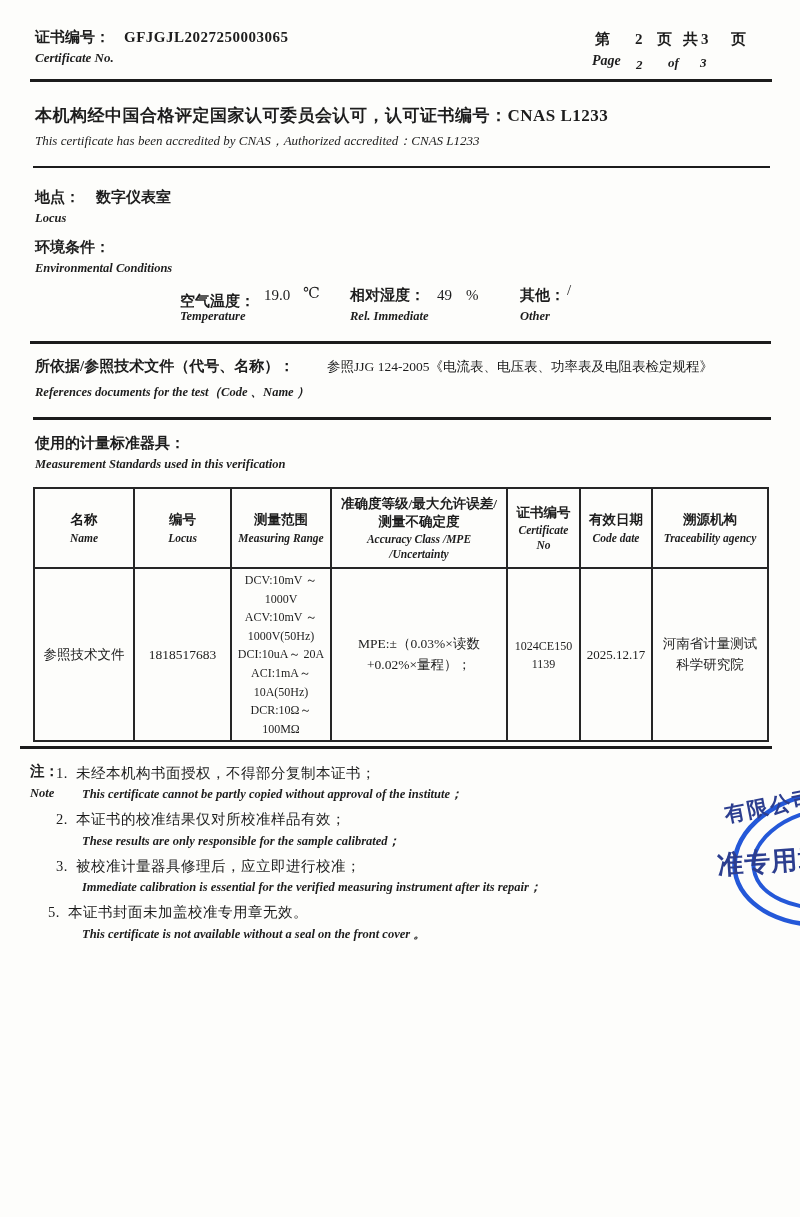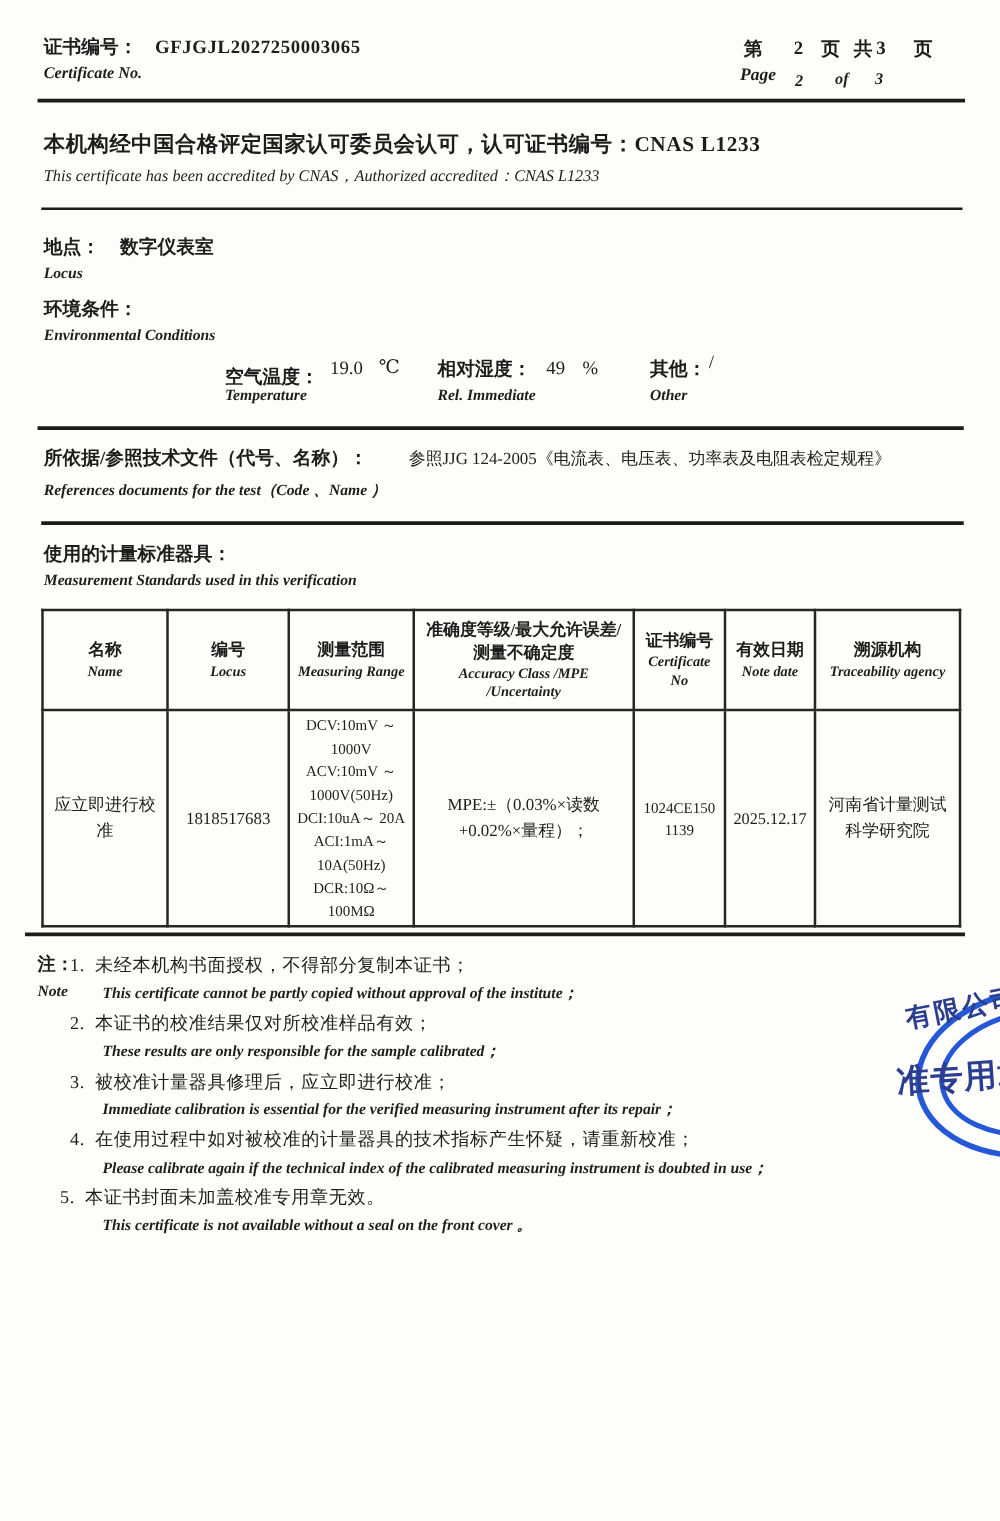--- a/index.html
+++ b/index.html
@@ -171,31 +171,31 @@
         <th>
           <div class="th-zh zh">准确度等级/最大允许误差/测量不确定度</div>
           <div class="th-en en">Accuracy Class /MPE /Uncertainty</div>
         </th>
         <th>
           <div class="th-zh zh">证书编号</div>
           <div class="th-en en">Certificate No</div>
         </th>
         <th>
           <div class="th-zh zh">有效日期</div>
-          <div class="th-en en">Note date</div>
+          <div class="th-en en">Code date</div>
         </th>
         <th>
           <div class="th-zh zh">溯源机构</div>
           <div class="th-en en">Traceability agency</div>
         </th>
       </tr>
     </thead>
     <tbody>
       <tr>
-        <td class="td-name zh">应立即进行校准</td>
+        <td class="td-name zh">参照技术文件</td>
         <td class="td-number">1818517683</td>
         <td class="td-range zh">DCV:10mV ～
 1000V
 ACV:10mV ～
 1000V(50Hz)
 DCI:10uA～ 20A
 ACI:1mA～
 10A(50Hz)
 DCR:10Ω～100MΩ</td>
         <td class="td-acc zh">MPE:±（0.03%×读数+0.02%×量程）；</td>
@@ -217,24 +217,20 @@
       <div class="note-line-en en">This certificate cannot be partly copied without approval of the institute；</div>
     </div>
     <div class="note-item">
       <div class="note-line-zh zh"><span class="note-no">2.</span><span>本证书的校准结果仅对所校准样品有效；</span></div>
       <div class="note-line-en en">These results are only responsible for the sample calibrated；</div>
     </div>
     <div class="note-item">
       <div class="note-line-zh zh"><span class="note-no">3.</span><span>被校准计量器具修理后，应立即进行校准；</span></div>
       <div class="note-line-en en">Immediate calibration is essential for the verified measuring instrument after its repair；</div>
     </div>
-    <div class="note-item">
-      <div class="note-line-zh zh"><span class="note-no">4.</span><span>在使用过程中如对被校准的计量器具的技术指标产生怀疑，请重新校准；</span></div>
-      <div class="note-line-en en">Please calibrate again if the technical index of the calibrated measuring instrument is doubted in use；</div>
-    </div>
     <div class="note-item shift">
       <div class="note-line-zh zh"><span class="note-no">5.</span><span>本证书封面未加盖校准专用章无效。</span></div>
       <div class="note-line-en en">This certificate is not available without a seal on the front cover 。</div>
     </div>
   </div>
 
   <div class="stamp">
     <svg width="170" height="160" viewBox="0 0 170 160">
       <g transform="rotate(-8 118 82)">
         <ellipse cx="118" cy="82" rx="96" ry="66" fill="none" stroke-width="4.5" stroke="#2458d8"></ellipse>

